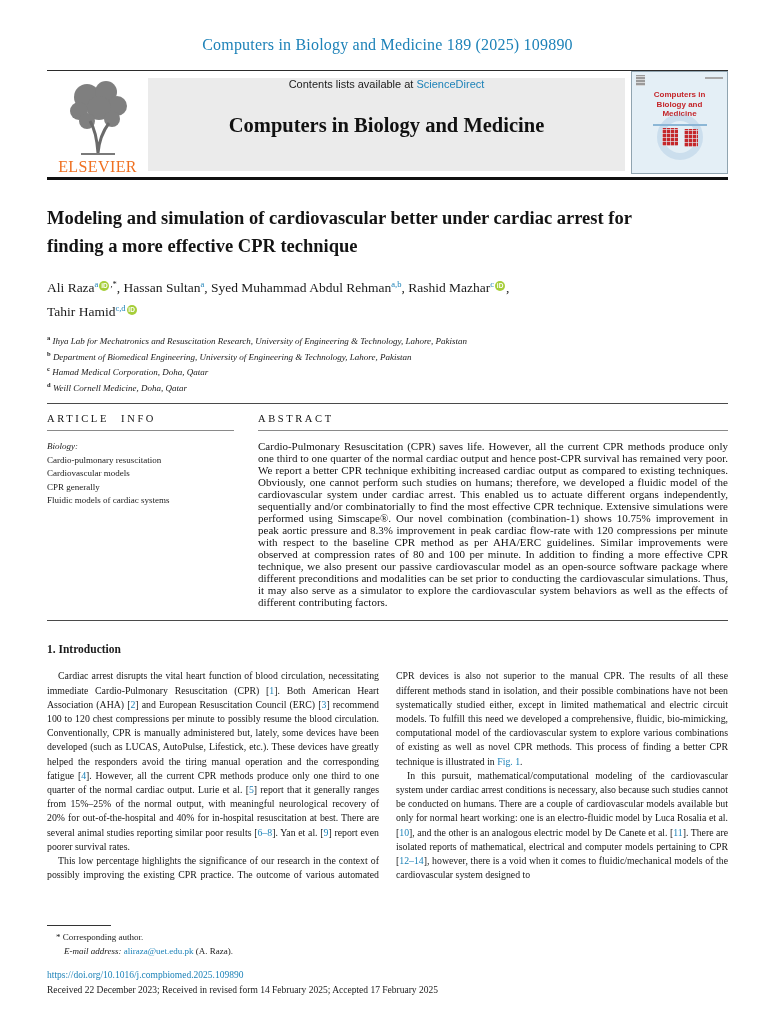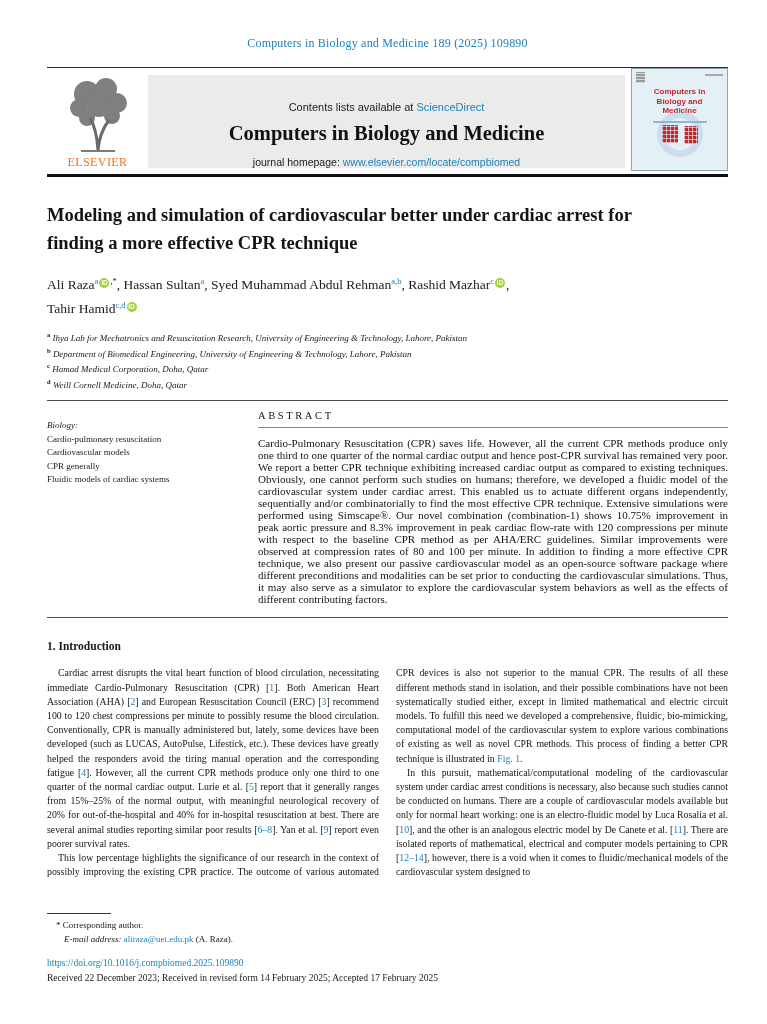--- a/index.html
+++ b/index.html
@@ -4,32 +4,32 @@
 <style>
   * { box-sizing: border-box; }
   html,body { margin:0; padding:0; }
   body {
     width:767px; height:1024px; background:#ffffff; overflow:hidden;
     font-family:"Liberation Serif","DejaVu Serif",serif; color:#1a1a1a;
     -webkit-font-smoothing:antialiased;
   }
   .page { padding:36px 39px 0 47px; }
 
-  .citation { text-align:center; font-size:12px; letter-spacing:.2px; color:#1878ab; }
+  .citation { text-align:center; font-size:16px; letter-spacing:.2px; color:#1878ab; }
 
   
   .masthead {
     margin-top:16px; border-top:1.5px solid #2b2b2b; border-bottom:3.5px solid #101010;
     display:flex; align-items:stretch; height:110px;
   }
   .logo-col { width:101px; display:flex; flex-direction:column; align-items:center; padding-top:6px; }
-  .elsevier-word { color:#ef7021; font-size:12px; letter-spacing:.4px; margin-top:1px; }
+  .elsevier-word { color:#ef7021; font-size:16px; letter-spacing:.4px; margin-top:1px; }
   .mast-center {
     flex:1; background:#ebebeb; margin:7px 0 6px;
-    display:flex; flex-direction:column; align-items:center; justify-content:flex-end; text-align:center;
+    display:flex; flex-direction:column; align-items:center; justify-content:flex-start; text-align:center;gap:15px;
   }
   .contents-line { font-family:"Liberation Sans",sans-serif; font-size:11px; color:#1c1c1c; }
   .journal-name { font-size:20.5px; font-weight:600; margin:9px 0 11px; color:#111; }
   .homepage-line { font-family:"Liberation Sans",sans-serif; font-size:10.5px; color:#1c1c1c; }
   .link { color:#1d82b8; text-decoration:none; cursor:pointer; }
 
   .cover-col { width:103px; display:flex; justify-content:flex-end; }
   .cover { width:97px; height:103px; border:1px solid #90a4b0; background:#e4eff6; position:relative; overflow:hidden; }
   .cover-mini {
     position:absolute; top:3px; left:4px; width:9px; height:11px; background:#9a9a9a;
@@ -82,21 +82,21 @@
   
   .section-heading { margin-top:22px; font-size:11.5px; font-weight:700; }
   .intro-cols {
     margin-top:14px; column-count:2; column-gap:17px; height:247px; overflow:hidden;
     font-size:9.8px; line-height:14.2px; text-align:justify; color:#141414;
   }
   .intro-cols p { margin:0; text-indent:11px; }
   .ref { color:#1d82b8; cursor:pointer; }
 
   
-  .footnote { font-size:9px; line-height:13.5px; }
+  .footnote { margin-top:9px; font-size:9px; line-height:13.5px; }
   .footnote-rule { width:64px; border-top:1px solid #333; margin-bottom:5px; }
   .fn-line1 { padding-left:9px; }
   .fn-line2 { padding-left:17px; }
   .em-label { font-style:italic; }
   .doi-line { margin-top:12px; font-size:9.5px; }
   .received-line { margin-top:5px; font-size:9.5px; }
   .copyright-line { margin-top:3px; font-size:8.8px; }
 </style>
 </head>
 <body>
@@ -119,21 +119,20 @@
         </g>
         <path d="M41 76 C40 62 38 52 33 44 M41 76 C42 64 46 54 52 46" stroke="#6a6a6a" stroke-width="3" fill="none"></path>
         <path d="M24 77 h34" stroke="#7a7a7a" stroke-width="2"></path>
       </svg>
       <div class="elsevier-word">ELSEVIER</div>
     </div>
 
     <div class="mast-center">
       <div class="contents-line"><span>Contents lists available at </span><span class="link">ScienceDirect</span></div>
       <div class="journal-name">Computers in Biology and Medicine</div>
-      <div class="homepage-line"><span>journal homepage: </span><span class="link">www.elsevier.com/locate/compbiomed</span></div>
     </div>
 
     <div class="cover-col">
       <div class="cover">
         <div class="cover-mini"></div>
         <div class="cover-topright"></div>
         <div class="cover-title">Computers in Biology and Medicine</div>
         <div class="cover-sub"></div>
         <div class="cover-watermark"></div>
         <div class="cover-pix-row">
@@ -153,20 +152,21 @@
 
   <div class="affils">
     <div class="affil"><sup>a</sup> <span>Ihya Lab for Mechatronics and Resuscitation Research, University of Engineering &amp; Technology, Lahore, Pakistan</span></div>
     <div class="affil"><sup>b</sup> <span>Department of Biomedical Engineering, University of Engineering &amp; Technology, Lahore, Pakistan</span></div>
     <div class="affil"><sup>c</sup> <span>Hamad Medical Corporation, Doha, Qatar</span></div>
     <div class="affil"><sup>d</sup> <span>Weill Cornell Medicine, Doha, Qatar</span></div>
   </div>
 
   <div class="ia-block">
     <div class="ia-left">
+      <div class="ia-heading">ARTICLE INFO</div>
       <div class="keywords">
         <div class="kw-label">Biology:</div>
         <div>Cardio-pulmonary resuscitation</div>
         <div>Cardiovascular models</div>
         <div>CPR generally</div>
         <div>Fluidic models of cardiac systems</div>
       </div>
     </div>
     <div class="ia-right">
       <div class="ia-heading">ABSTRACT</div>

